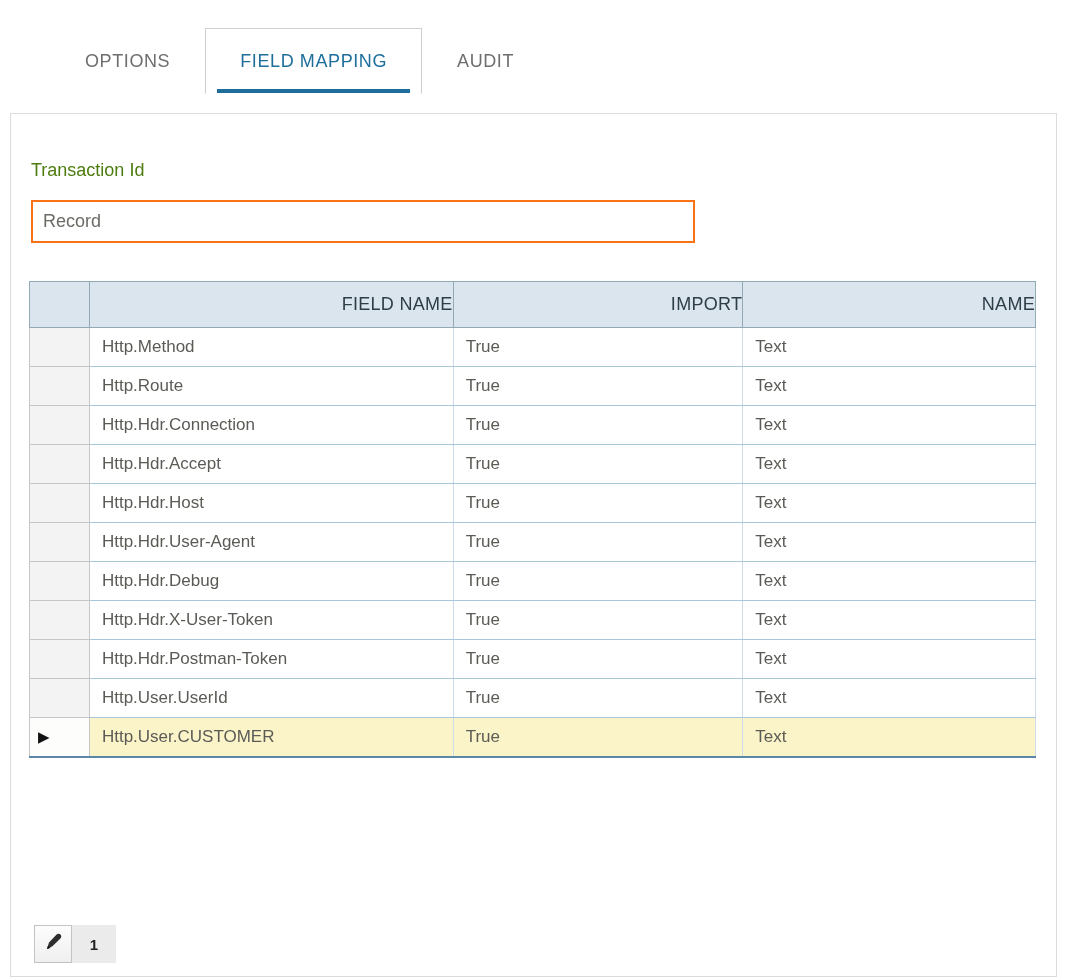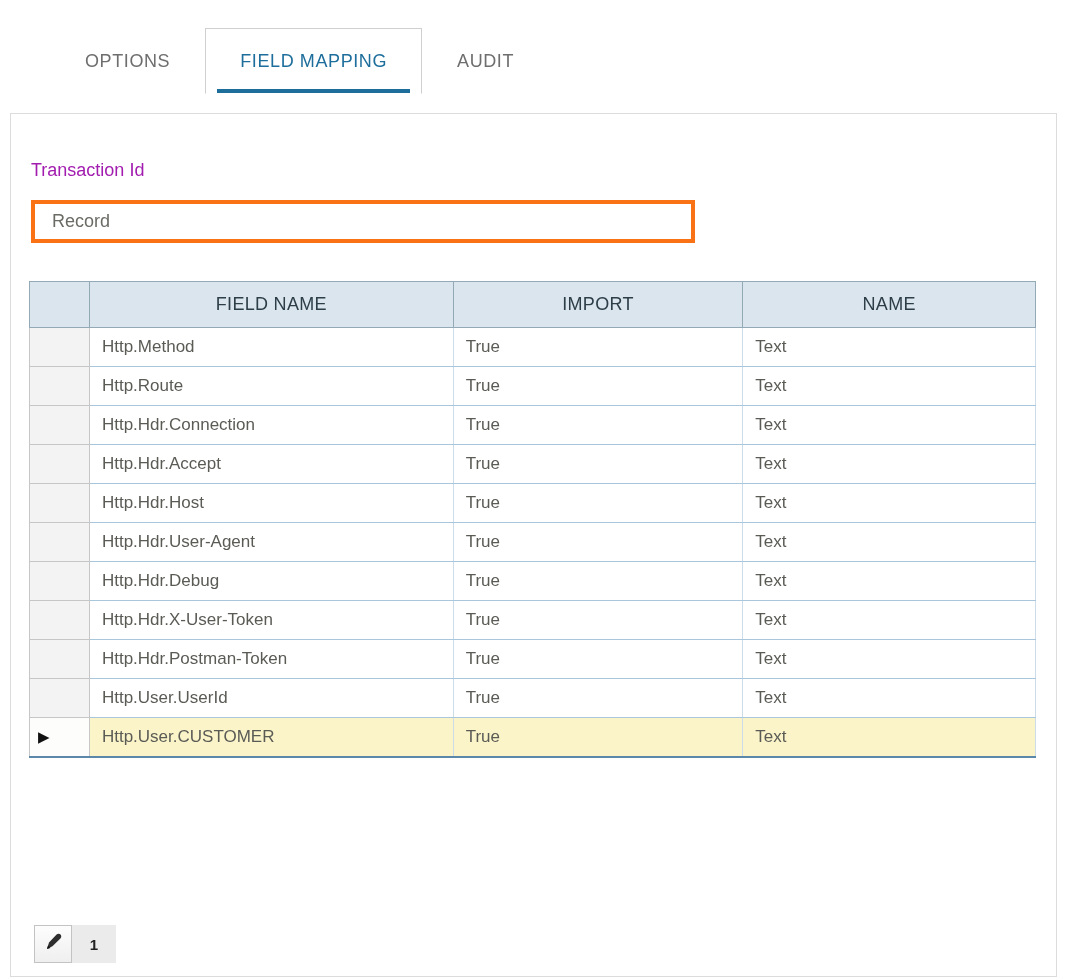--- a/index.html
+++ b/index.html
@@ -41,27 +41,27 @@
 
   
   .panel {
     position: absolute; top: 113px; left: 10px;
     width: 1047px; height: 864px;
     border: 1px solid #dcdcdc;
     background: #fff;
   }
   .field-label {
     position: absolute; top: 46px; left: 20px;
-    font-size: 18px; color: #a21caf;
+    font-size: 18px; color: #4d7c0f;
   }
   .txn-input {
     position: absolute; top: 86px; left: 20px;
     width: 664px; height: 43px;
-    border: 4px solid #f97316;
-    padding: 0 17px;
+    border: 2px solid #f97316;
+    padding: 0 10px;
     font-family: "Liberation Sans", sans-serif;
     font-size: 18px; color: #6b6b66;
     outline: none;
     background: #fff;
   }
 
   
   .grid-wrap { position: absolute; top: 167px; left: 18px; }
   table.grid {
     border-collapse: collapse;
@@ -69,21 +69,21 @@
     border: 1px solid #71868f;
     border-bottom: 2px solid #5b87a8;
   }
   table.grid th {
     background: var(--header-bg, #dbe5ed);
     height: 46px;
     font-size: 18px; font-weight: 400;
     letter-spacing: 0.3px;
     color: #2d3e49;
     border: 1px solid #93a9b5;
-    text-align: center;
+    text-align: right;
   }
   table.grid th.sel-h { width: 60px; }
   table.grid col.c-field { width: 364px; }
   table.grid col.c-import { width: 290px; }
   table.grid col.c-type { width: 293px; }
   table.grid td {
     height: 39px;
     font-size: 17px;
     color: #5b5b56;
     border-bottom: 1px solid var(--row-border, #a9c7dc);

